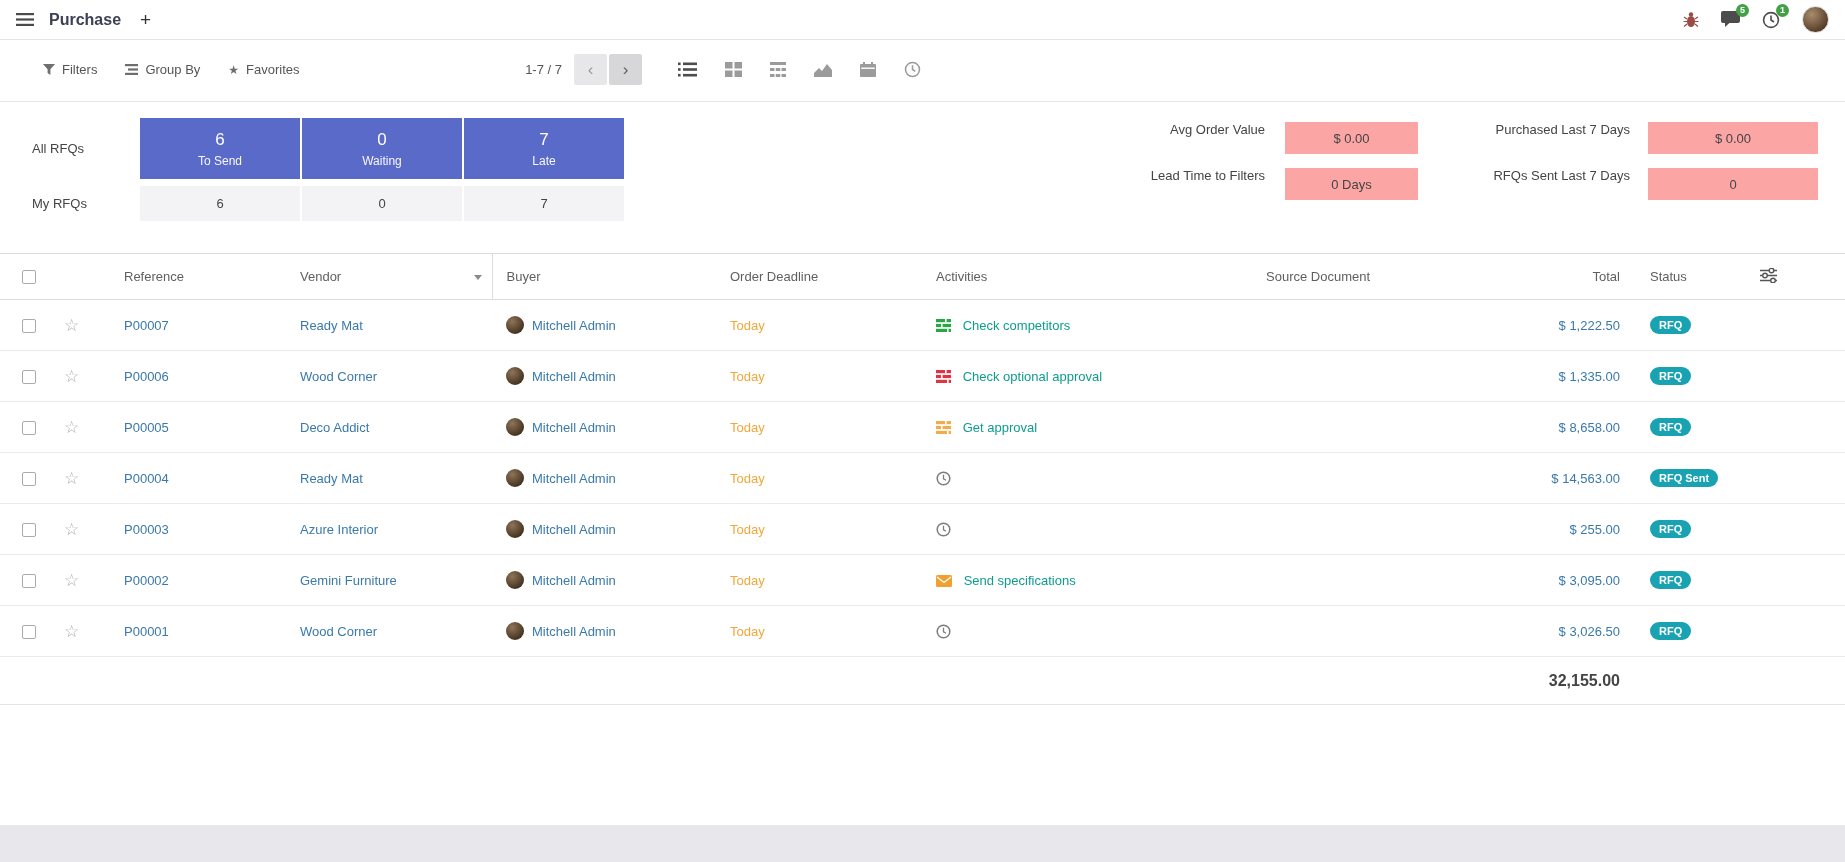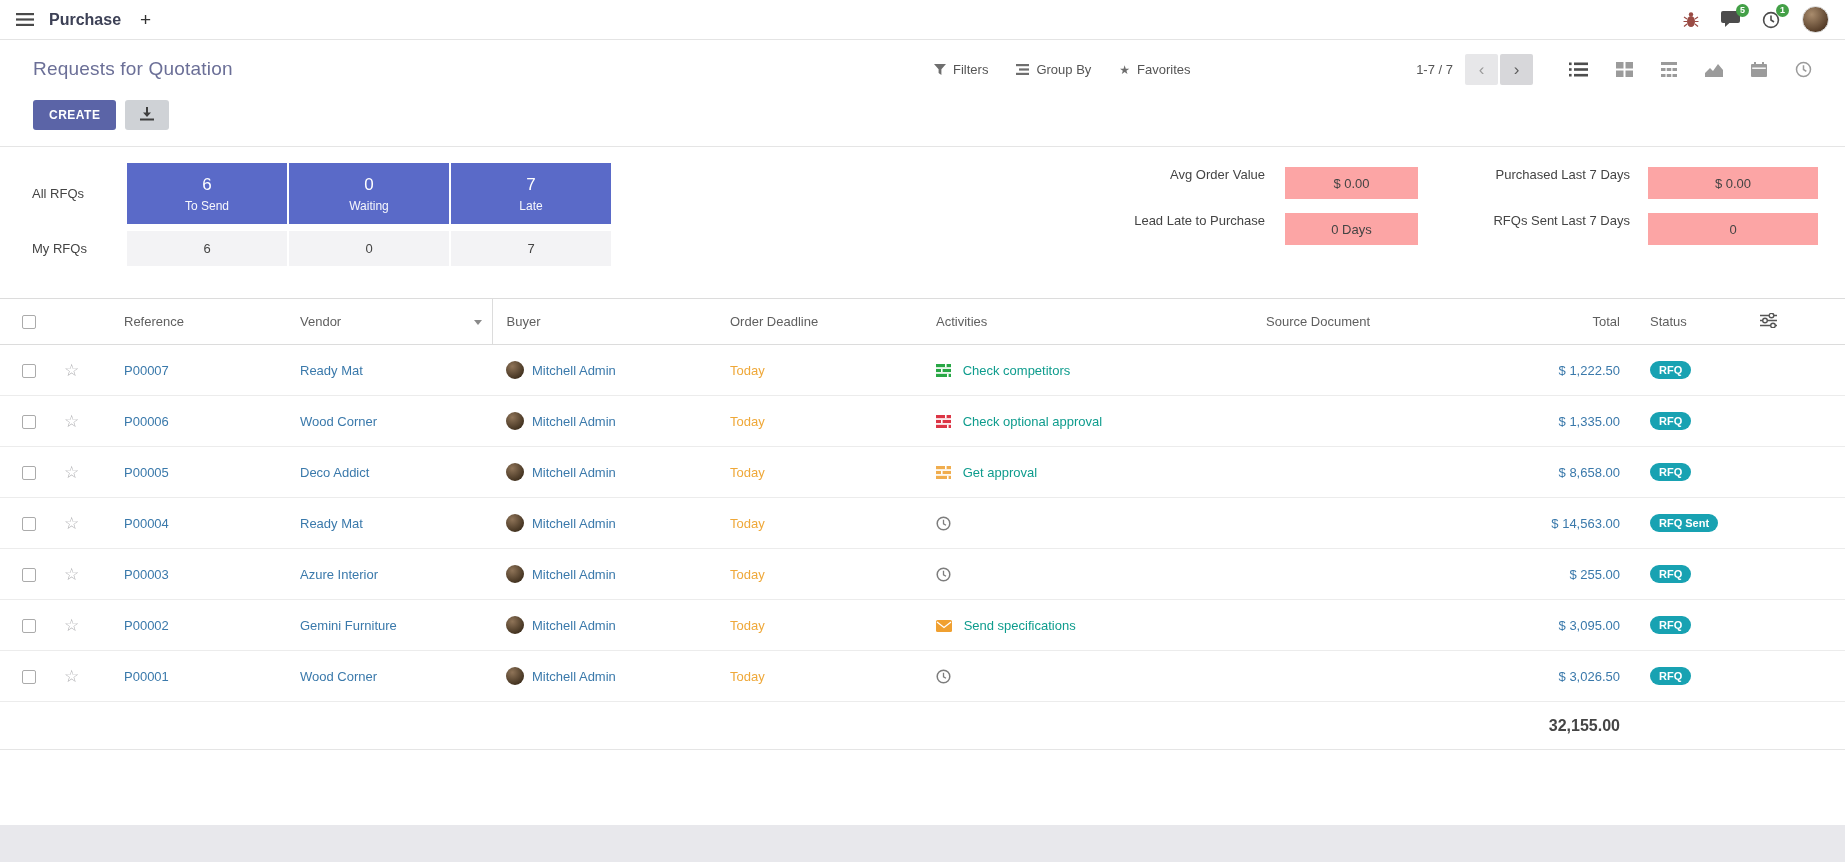--- a/index.html
+++ b/index.html
@@ -69,21 +69,21 @@
   }
   .pager-btn.prev { background: #e7e7e9; color: #9a9a9a; margin-right: 2px; }
   .pager-btn.next { background: #d7d7da; color: #5e5e5e; }
   .view-switcher { display: flex; gap: 28px; margin-left: 36px; align-items: center; }
   .vs-btn { color: #9b9b9b; display: flex; cursor: pointer; }
   .vs-btn.active { color: #4d4d4d; }
 
   
   .dashboard { border-top: 1px solid #e5e5e5; padding: 16px 27px 20px 32px; display: flex; }
   .dash-left { display: flex; flex-direction: column; gap: 7px; }
-  .dash-row { display: flex; }
+  .dash-row { display: flex; gap: 13px; }
   .dash-label { width: 95px; font-size: 13px; color: #444; display: flex; align-items: center; }
   .tiles { display: flex; gap: 2px; }
   .tile {
     width: 160px; height: 61px; background: var(--tile, #5a6ac8); color: #fff;
     display: flex; flex-direction: column; justify-content: center; align-items: center;
     cursor: pointer;
   }
   .tile-count { font-size: 17px; }
   .tile-label { font-size: 12px; opacity: .95; margin-top: 4px; }
   .mini {
@@ -187,34 +187,20 @@
             <circle cx="9" cy="9" r="7.4"></circle>
             <path d="M9 4.5 V9 L12 11"></path>
           </svg>
         <span class="nav-badge">1</span>
       </span>
       <span class="avatar"></span>
     </div>
   </nav>
 
   <div class="control-panel">
-    <div class="cp-left">
-      <h1 class="page-title">Requests for Quotation</h1>
-      <div class="cp-buttons">
-        <button class="btn-primary">CREATE</button>
-        <button class="btn-secondary">
-          <span>
-            <svg width="14" height="14" viewBox="0 0 14 14" fill="currentColor">
-                <path d="M6 0 h2 v5.5 h3 L7 10 3 5.5 h3 Z"></path>
-                <rect y="11.5" width="14" height="2"></rect>
-              </svg>
-          </span>
-        </button>
-      </div>
-    </div>
     <div class="cp-right">
       <div class="cp-actions">
         <div class="facet-group">
           <span class="facet">
             <span class="f-icon">
                 <svg width="12" height="11" viewBox="0 0 12 11" fill="currentColor">
                   <path d="M0 0 H12 L7.4 5.2 V11 L4.6 9 V5.2 Z"></path>
                 </svg>
               </span>
             <span>Filters</span>
@@ -322,21 +308,21 @@
       </div>
     </div>
     <div class="dash-right">
       <div class="stat-row">
         <span class="stat-label l1">Avg Order Value</span>
         <span class="stat-box b1">$ 0.00</span>
         <span class="stat-label l2">Purchased Last 7 Days</span>
         <span class="stat-box b2">$ 0.00</span>
       </div>
       <div class="stat-row">
-        <span class="stat-label l1">Lead Late to Purchase</span>
+        <span class="stat-label l1">Lead Time to Filters</span>
         <span class="stat-box b1">0 Days</span>
         <span class="stat-label l2">RFQs Sent Last 7 Days</span>
         <span class="stat-box b2">0</span>
       </div>
     </div>
   </div>
 
   <table class="rfq">
     <colgroup>
       <col style="width:58px">

